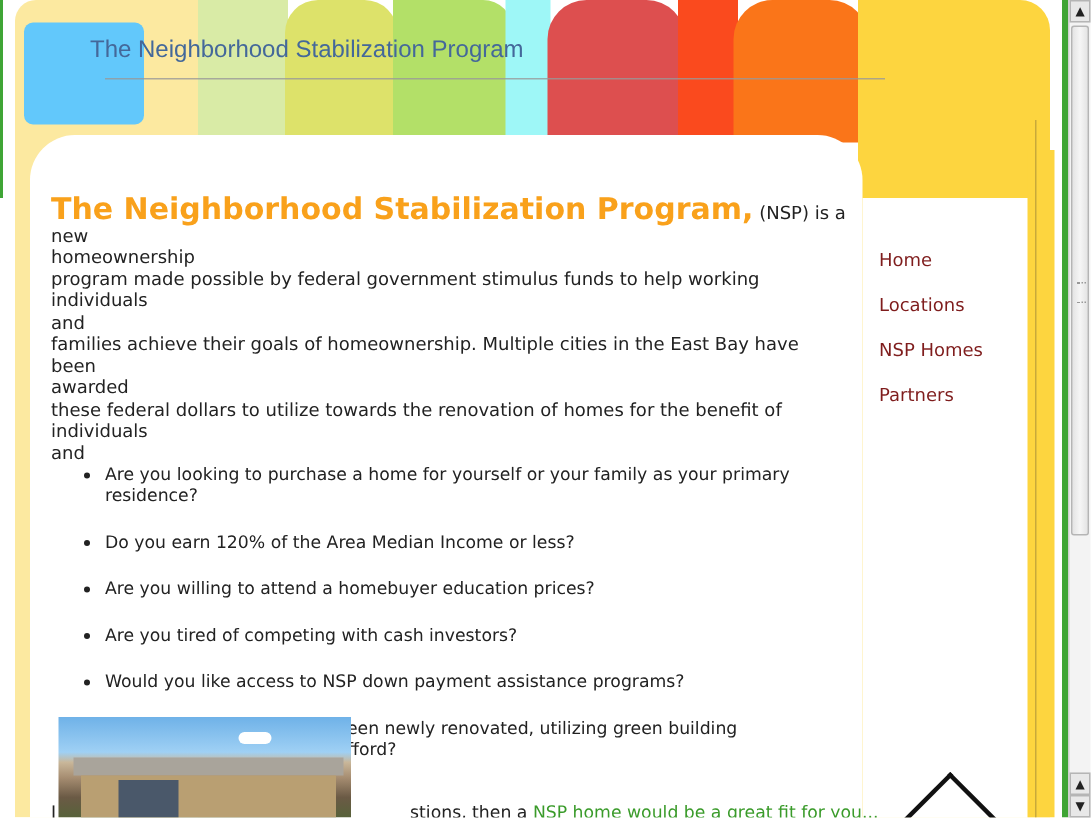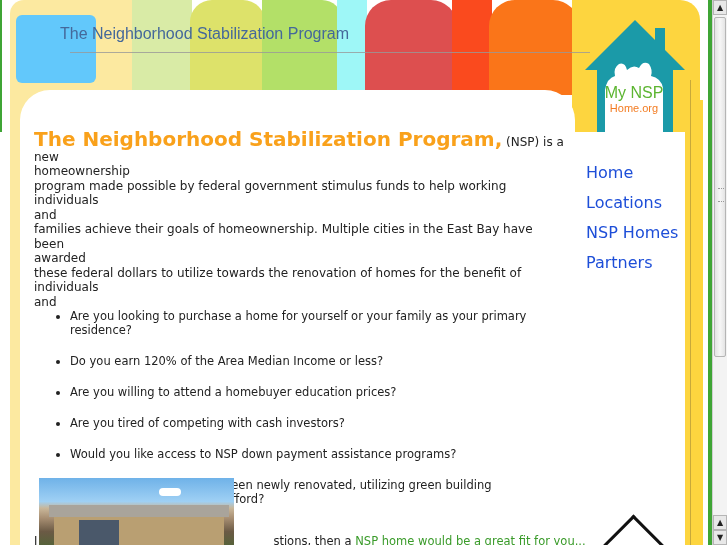--- a/index.html
+++ b/index.html
@@ -42,21 +42,21 @@
     background: linear-gradient(180deg, #6fb2e8 0%, #9fd0f4 35%, #c9b79a 45%, #a78e72 60%, #6b5a45 80%, #57623a 100%); }
   .house-roof { position:absolute; left:10px; top:27px; width:180px; height:12px; background:#a9a49b; }
   .house-wall { position:absolute; left:15px; top:39px; width:170px; height:28px; background:#b99f72; }
   .house-door { position:absolute; left:40px; top:42px; width:40px; height:25px; background:#4a586a; }
   .cloud { position:absolute; left:120px; top:10px; width:22px; height:8px; background:#fff; border-radius:8px; }
 
   .closing { position:absolute; left:34px; top:534px; font-size:11.5px; color:#222; white-space:nowrap; }
   .closing .hl { color:#3a9b2a; }
 
   .nav { position:absolute; left:586px; top:158px; }
-  .nav a { display:block; font-size:16px; color:#1d4ed8; text-decoration:none; line-height:30px; }
+  .nav a { display:block; font-size:12px; color:#7f1d1d; text-decoration:none; line-height:30px; }
 
   .diamond { position:absolute; left:606px; top:526px; width:52px; height:52px; border-left:3px solid #111; border-top:3px solid #111; transform:rotate(45deg); }
 
   .scrollbar { position:absolute; left:712px; top:0; width:15px; height:545px; background:#f3f3f3; border-left:1px solid #cfcfcf; box-sizing:border-box; }
   .sb-btn { position:absolute; left:0; width:14px; height:15px; background:#e8e8e8; border:1px solid #b5b5b5; box-sizing:border-box; font-size:8px; line-height:13px; text-align:center; color:#222; }
   .sb-thumb { position:absolute; left:1px; top:17px; width:12px; height:340px; background:linear-gradient(90deg,#e4e4e4,#f6f6f6,#e4e4e4); border:1px solid #b5b5b5; border-radius:2px; box-sizing:border-box; }
   .sb-grip { position:absolute; left:3px; top:170px; width:6px; height:12px; border-top:1px dotted #999; border-bottom:1px dotted #999; }
 </style>
 </head>
 <body>
@@ -75,28 +75,20 @@
     <div class="stripe s8"></div>
     <div class="stripe s9"></div>
     <div class="blue-square"></div>
     <div class="banner-title">The Neighborhood Stabilization Program</div>
     <div class="banner-rule"></div>
   </div>
 
   <div class="right-yellow"></div>
   <div class="right-yellow-line"></div>
 
-  <a class="logo">
-    <svg width="104" height="114" viewBox="0 0 104 114">
-      <polygon points="52,2 2,52 14,52 14,114 90,114 90,52 102,52 82,32 82,10 72,10 72,22" fill="#1b9aa8"></polygon>
-      <path d="M22,114 L22,72 Q24,60 32,58 Q30,50 36,46 Q42,44 44,52 Q50,46 56,50 Q60,42 66,46 Q70,52 68,58 Q78,60 80,70 L80,114 Z" fill="#ffffff"></path>
-      <text x="51" y="80" text-anchor="middle" font-family="Liberation Sans, sans-serif" font-size="16" fill="#5cb531">My NSP</text>
-      <text x="51" y="94" text-anchor="middle" font-family="Liberation Sans, sans-serif" font-size="11" fill="#f37c22">Home.org</text>
-    </svg>
-  </a>
 
   <div class="content-card"></div>
   <div class="nav-card"></div>
 
   <div class="main">
     <p class="intro">
       <span class="lead">The Neighborhood Stabilization Program,</span>
       <span class="nsp">(NSP) is a new</span><br>
       <span>homeownership</span><br>
       <span>program made possible by federal government stimulus funds to help working individuals</span><br>

